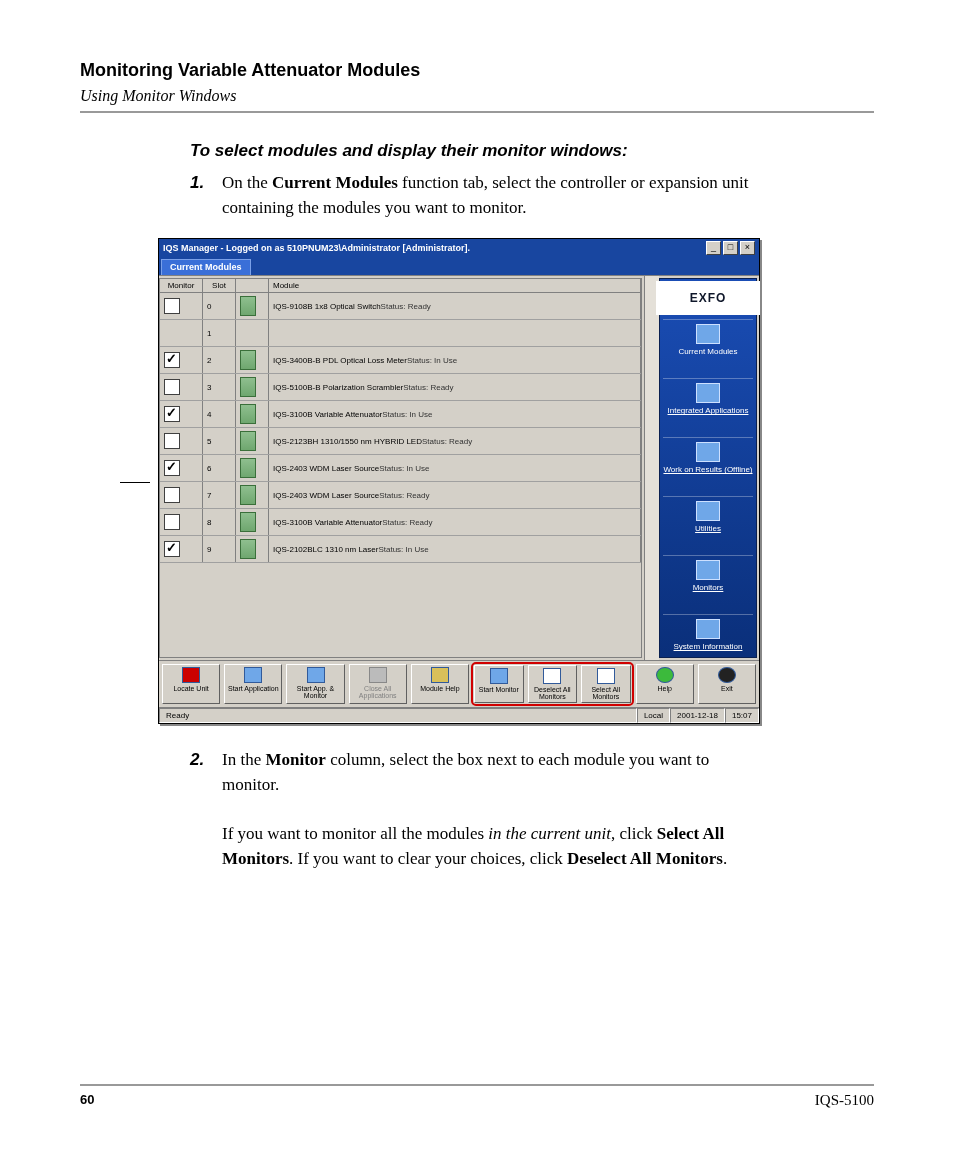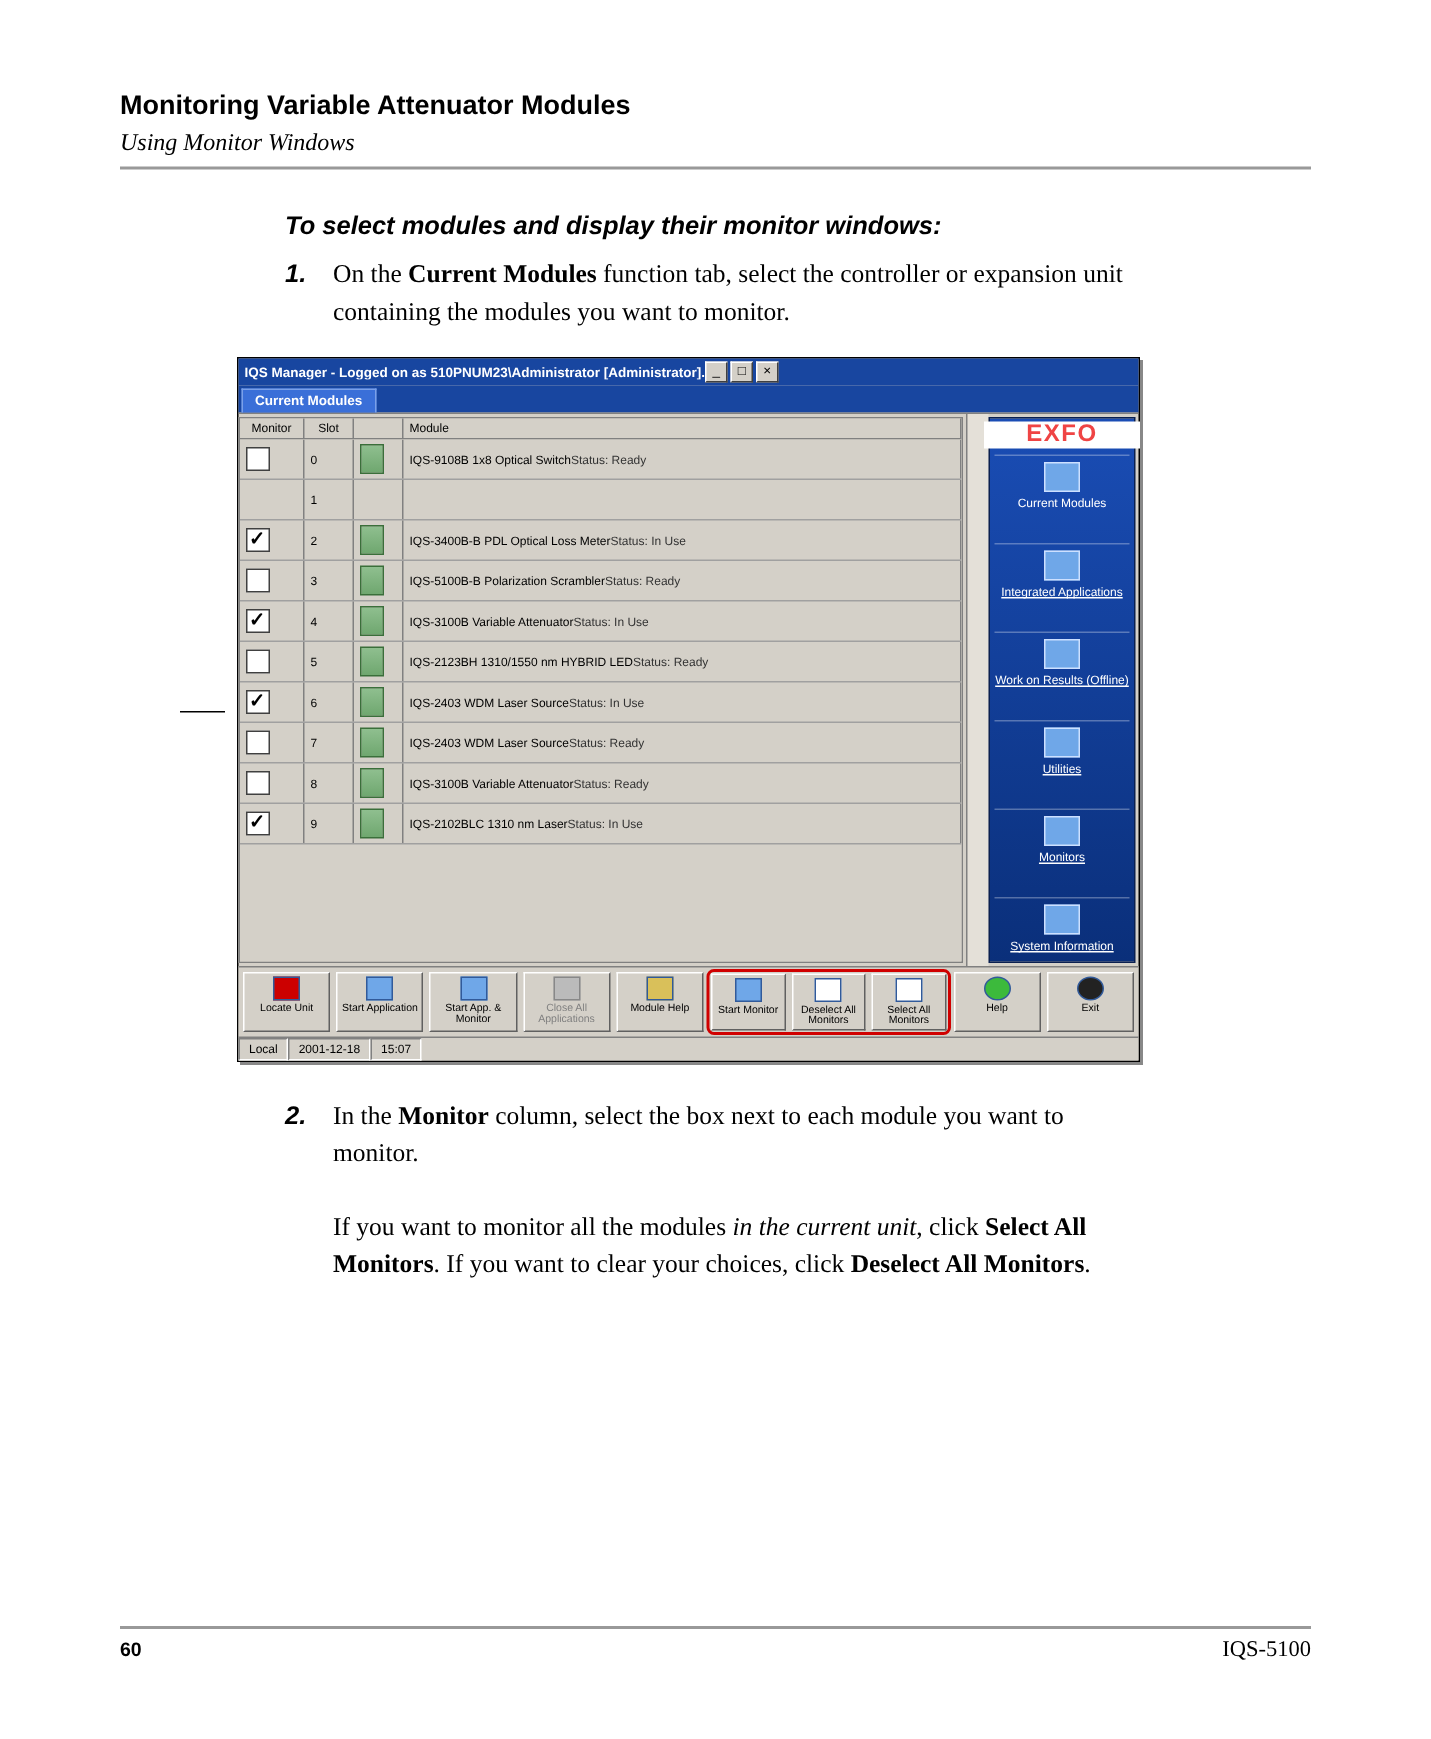--- a/index.html
+++ b/index.html
@@ -85,20 +85,21 @@
     width: 600px;
     border: 1px solid #000;
     background: #d4d0c8;
     box-shadow: 2px 2px 0 #888;
   }
   .titlebar {
     background: linear-gradient(#1846a0, #1846a0);
     color: #fff;
     padding: 2px 4px;
     display: flex;
+    justify-content: space-between;
     align-items: center;
   }
   .titlebar .t {
     font-weight: bold;
     font-size: 9px;
     white-space: nowrap;
     overflow: hidden;
   }
   .winctrl {
     display: flex;
@@ -225,25 +226,25 @@
     margin: 2px 2px 2px 0;
     border: 1px solid #0a2050;
     display: flex;
     flex-direction: column;
     align-items: center;
     padding-top: 2px;
   }
   .brand {
     font-family: Arial, sans-serif;
     font-weight: 900;
-    font-size: 16px;
+    font-size: 12px;
     letter-spacing: 1px;
-    color: #ef4444;
+    color: #0f172a;
     background: #fff;
-    padding: 0 6px;
+    padding: 10px 6px;
     width: calc(100% - 4px);
     text-align: center;
     margin-bottom: 4px;
   }
   .nav-item {
     font-size: 8px;
     text-align: center;
     width: 100%;
     padding: 4px 0 6px 0;
     border-top: 1px solid rgba(255,255,255,.3);
@@ -585,20 +586,21 @@
             <span class="ic2" style="background:#3cba3c;border-radius:50%"></span>
             <span>Help</span>
           </div>
         <div class="tb-btn">
             <span class="ic2" style="background:#222;border-radius:50%"></span>
             <span>Exit</span>
           </div>
       </div>
 
       <div class="statusbar">
+        <div class="grow">Ready</div>
         <div>Local</div>
         <div>2001-12-18</div>
         <div>15:07</div>
       </div>
     </div>
   </div>
 
   <div class="step">
     <div class="num">2.</div>
     <div class="txt">

